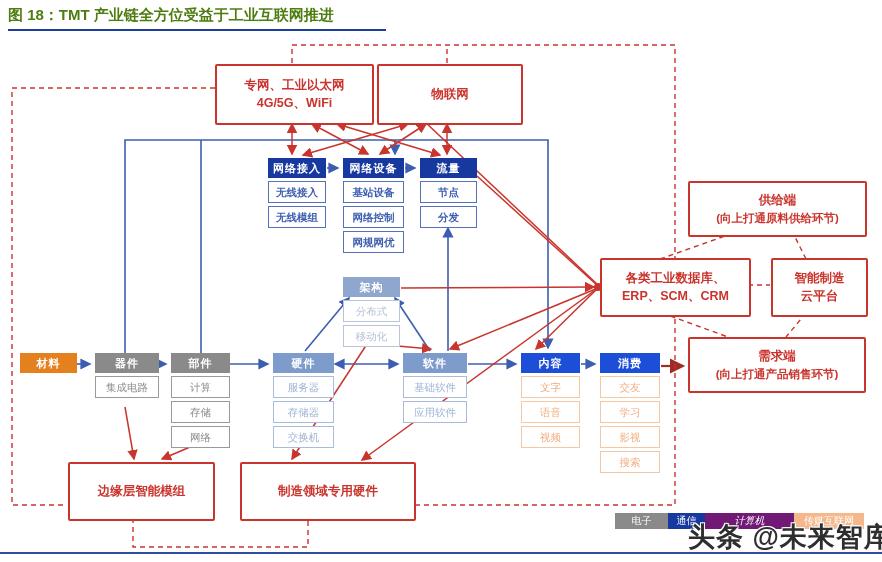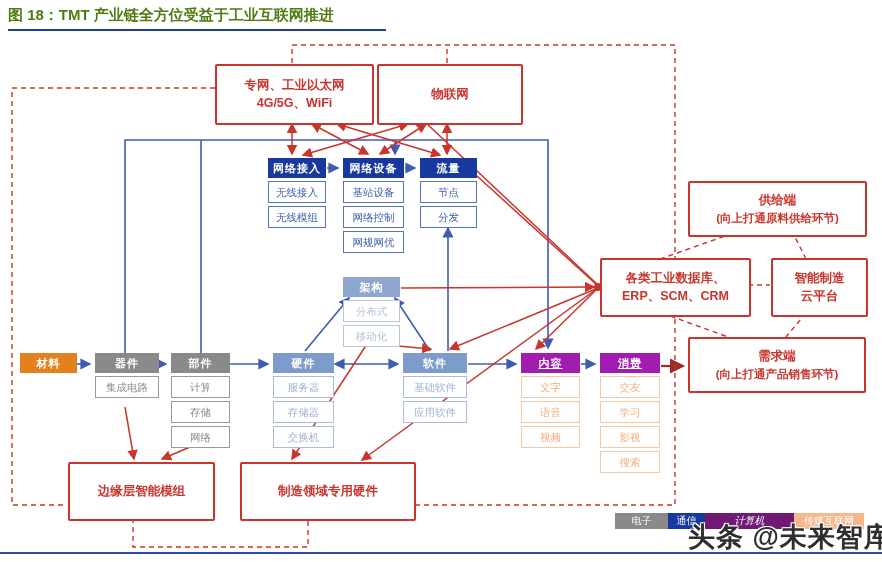--- a/index.html
+++ b/index.html
@@ -17,22 +17,22 @@
   .rbox .sub{font-size:11.5px;}
   
   .stack{position:absolute;z-index:2;display:flex;flex-direction:column;gap:3px;}
   .hd{height:20px;line-height:20px;text-align:center;color:#fff;font-size:11px;font-weight:bold;letter-spacing:1px;}
   .it{height:20px;line-height:20px;text-align:center;background:#fff;font-size:10.5px;border:1px solid;}
   .hd.navy{background:#17399F;}
   .hd.grayh{background:#8A8A8A;}
   .hd.steel{background:#7D9BCB;}
   .hd.lsteel{background:#8FA7CF;}
   .hd.orangeh{background:#E5801F;}
-  .hd.lorange{background:#a21caf;text-decoration:underline;}
-  .it.blue{border-color:#5572B8;color:#3D5EB0;}
+  .hd.lorange{background:#1d4ed8;}
+  .it.blue{border-color:#5572B8;color:#3D5EB0;font-weight:bold;}
   .it.gray{border-color:#9A9A9A;color:#8A8A8A;}
   .it.stl{border-color:#A9BCDB;color:#9FB4D6;}
   .it.arch{border-color:#B9C4D8;color:#B3BFD2;}
   .it.lor{border-color:#F6C7A3;color:#F0AE80;}
   
   .legend{position:absolute;top:513px;left:615px;display:flex;z-index:3;}
   .lg{height:16px;line-height:16px;text-align:center;color:#fff;font-size:10px;}
   .lg1{width:53px;background:#8A8A8A;}
   .lg2{width:37px;background:#17399F;}
   .lg3{width:89px;background:#701a75;font-style:italic;}

